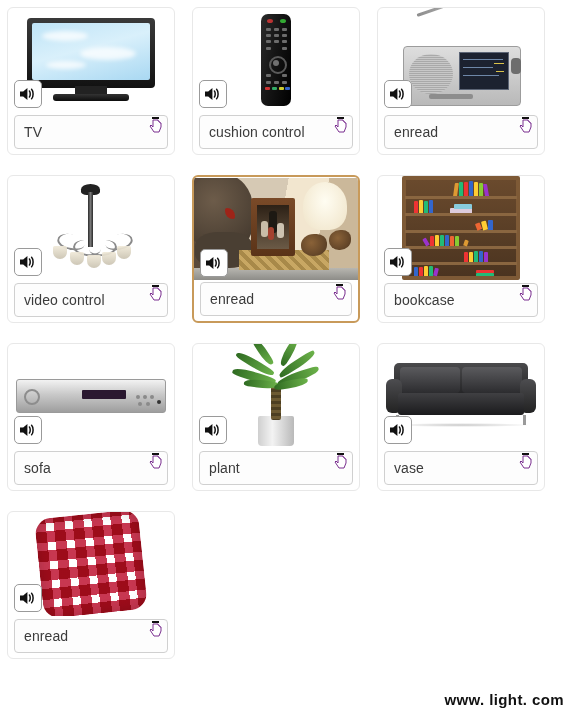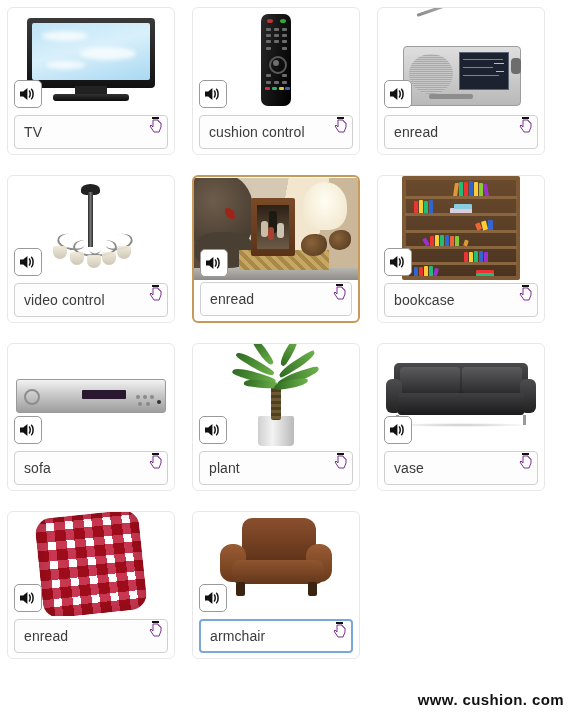--- a/index.html
+++ b/index.html
@@ -525,43 +525,17 @@
     </div>
     <div class="label">
       <span class="txt">enread</span>
       <svg class="hand" viewBox="0 0 14 17">
           <rect x="4" y="0" width="7" height="2" fill="#111"></rect>
           <path d="M5 3v7l-2-2-1 1 4 6h5l2-5V6h-1V5h-1V4h-1V3z" fill="#fff" stroke="#7a2f8f" stroke-width="1"></path>
         </svg>
     </div>
   </div>
 
-  <div class="card">
-    <div class="thumb">
-      <div class="art ac-w">
-        <div class="ac-back"></div>
-        <div class="ac-arm" style="left:0;"></div>
-        <div class="ac-arm" style="left:86px;"></div>
-        <div class="ac-seat"></div>
-        <div class="ac-leg" style="left:16px;"></div>
-        <div class="ac-leg" style="left:88px;"></div>
-      </div>
-    </div>
-    <div class="spk">
-      <svg width="18" height="16" viewBox="0 0 18 16">
-          <path d="M1 5.5h3.2L8.4 2v12L4.2 10.5H1z" fill="#111"></path>
-          <path d="M10.4 5.0c1.1 1.1 1.1 4.9 0 6.0" stroke="#111" stroke-width="1.5" fill="none" stroke-linecap="round"></path>
-          <path d="M12.6 3.2c2.0 2.0 2.0 7.6 0 9.6" stroke="#111" stroke-width="1.5" fill="none" stroke-linecap="round"></path>
-        </svg>
-    </div>
-    <div class="label focus">
-      <span class="txt">armchair</span>
-      <svg class="hand" viewBox="0 0 14 17">
-          <rect x="4" y="0" width="7" height="2" fill="#111"></rect>
-          <path d="M5 3v7l-2-2-1 1 4 6h5l2-5V6h-1V5h-1V4h-1V3z" fill="#fff" stroke="#7a2f8f" stroke-width="1"></path>
-        </svg>
-    </div>
-  </div>
 
 
 </div>
 
-<div class="watermark">www. cushion. com</div>
+<div class="watermark">www. light. com</div>
 
 </body></html>

